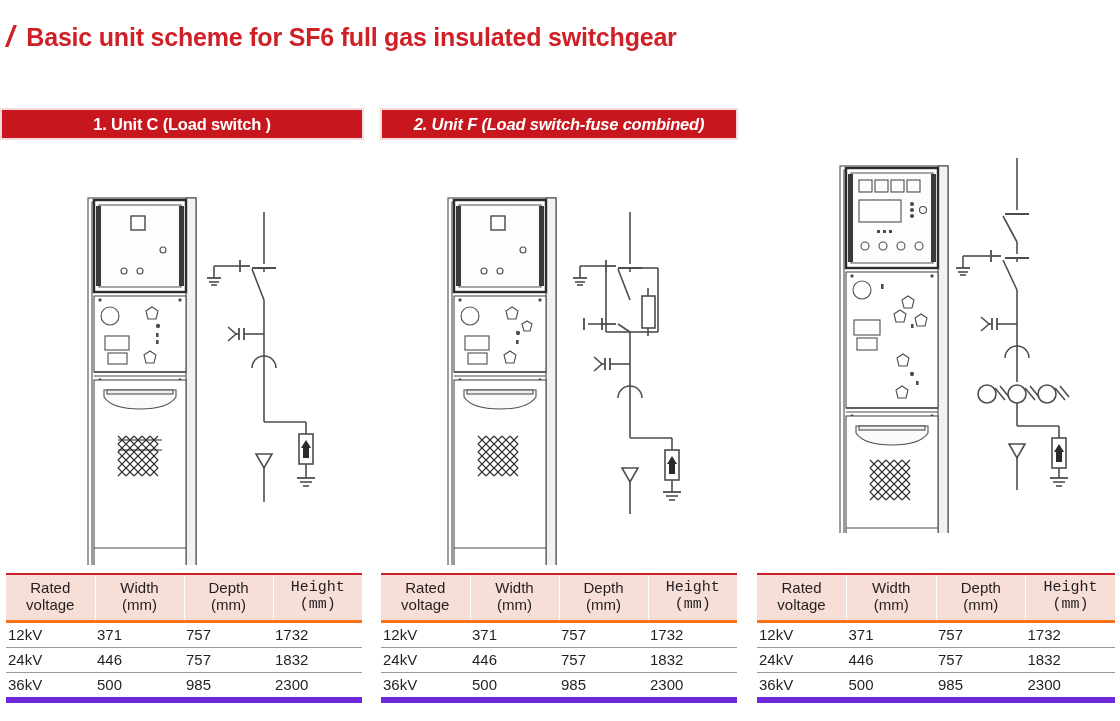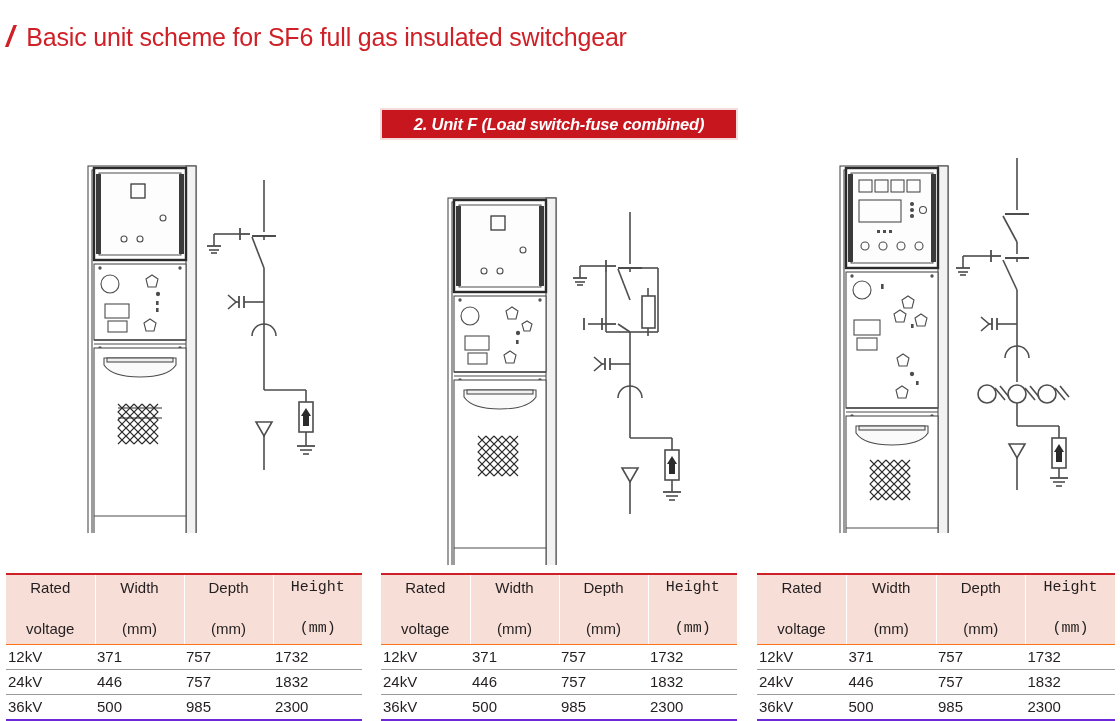--- a/index.html
+++ b/index.html
@@ -15,21 +15,21 @@
   .title-row {
     position: absolute; left: 0; top: 22px;
     display: flex; align-items: center; gap: 12px;
     padding-left: 6px;
   }
   .title-slash {
     font-size: 30px; font-weight: bold; color: #cf2027;
     font-style: italic; line-height: 1;
   }
   .title-text {
-    font-size: 25px; font-weight: normal; color: #cf2027;
+    font-size: 25px; font-weight: bold; color: #cf2027;
     letter-spacing: -0.2px; line-height: 1;
   }
 
   
   .col { position: absolute; top: 108px; }
   .col-0 { left: 0px;   width: 364px; }
   .col-1 { left: 380px; width: 358px; font-style: italic; }
   .col-2 { left: 755px; width: 365px; }
 
   .bar {
@@ -53,44 +53,45 @@
     table-layout: fixed;
   }
   .dim-table.t0 { left: 6px;   width: 356px; }
   .dim-table.t1 { left: 381px; width: 356px; }
   .dim-table.t2 { left: 757px; width: 358px; }
   .dim-table th {
     background: #f7ded6; font-weight: normal;
     padding: 5px 2px 6px; text-align: center;
     line-height: 1.12; font-size: 15px;
     border-right: 1px solid #ffffff;
-    border-bottom: 1px solid #f97316;
+    border-bottom: 3px solid #f97316;
   }
   .dim-table th:last-child { border-right: none; font-family: Liberation Mono, monospace; }
   .dim-table td {
     padding: 3px 2px 4px;
     border-bottom: 1px solid #9a9a9a;
     font-size: 15px;
   }
   .dim-table tr:last-child td { border-bottom: 6px solid #6d28d9; }
 
   .hdr-a { display: block; }
-  .hdr-b { display: block; margin-top: 24px; }
+  .hdr-b { display: block; }
 </style>
 </head>
 <body>
 
 <div class="page">
 
   <div class="title-row">
     <span class="title-slash">/</span>
     <span class="title-text">Basic unit scheme  for SF6 full gas insulated switchgear</span>
   </div>
 
   <div class="col col-0">
+    <div class="bar">1. Unit C  (Load switch )</div>
     <div class="draw-area">
 
       <svg width="364" height="425" viewBox="0 0 364 425">
         <g fill="none" stroke="#4d4d4d" stroke-width="1.1">
 
           <rect x="88" y="58" width="108" height="390" fill="#fefefe"></rect>
           <rect x="92" y="62" width="100" height="382" fill="#fefefe"></rect>
 
           <line x1="192" y1="58" x2="192" y2="448"></line>
           <rect x="186" y="58" width="10" height="390" fill="#f2f2f2"></rect>

